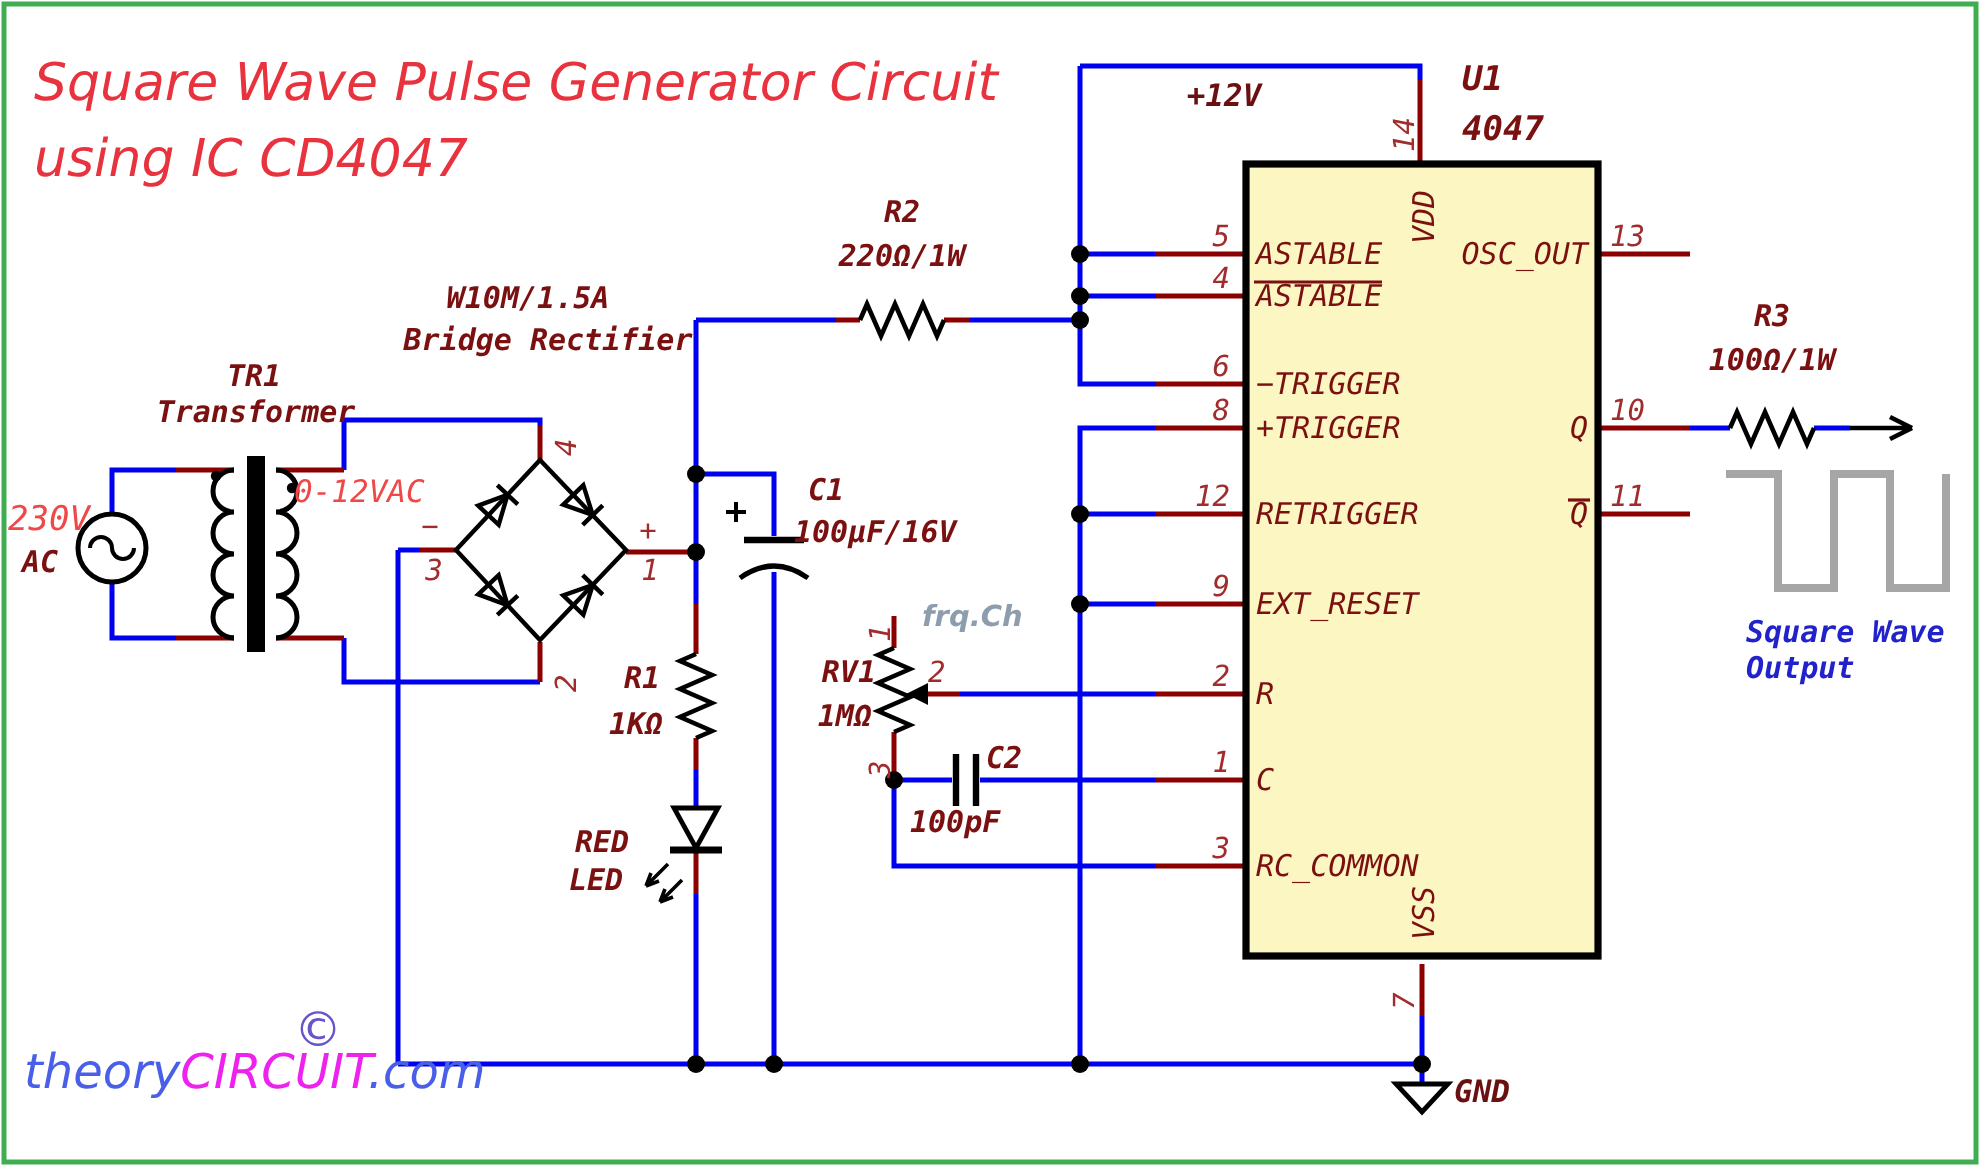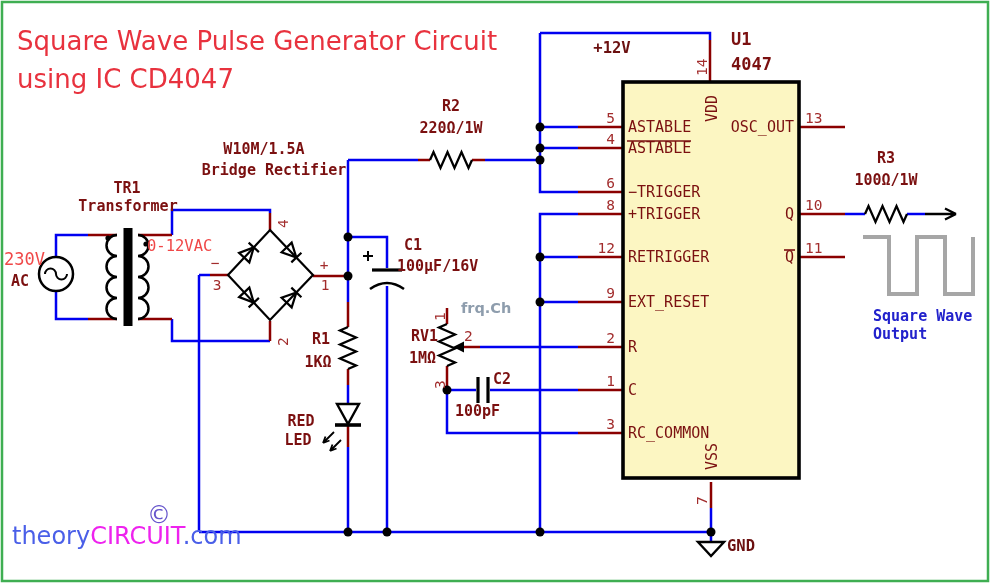--- a/index.html
+++ b/index.html
@@ -1,16 +1,16 @@
 <!DOCTYPE html>
 <html><head>
 <meta charset="utf-8">
 <style>
   html,body{margin:0;padding:0;background:#ffffff;}
-  .stage{position:relative;width:990px;height:584px;background:#ffffff;overflow:hidden;}
+  .stage{position:relative;width:990px;height:584px;background:#ffffff;overflow:hidden;font-style:italic;}
   svg{display:block;}
   text{user-select:none;}
   .mono{font-family:"DejaVu Sans Mono",monospace;}
   .title-line{font-size:26px;fill:#E8323E;font-family:"DejaVu Sans",sans-serif;}
   .pin-name{font-size:15px;fill:#7B1010;}
   .pin-num{font-size:14.5px;fill:#A22C2C;}
   .ref{font-size:15px;font-weight:bold;fill:#7B1010;}
   .big-ref{font-size:17px;font-weight:bold;fill:#7B1010;}
   .bright{font-size:17px;fill:#F04848;}
   .bright-sm{font-size:15.5px;fill:#F04848;}

